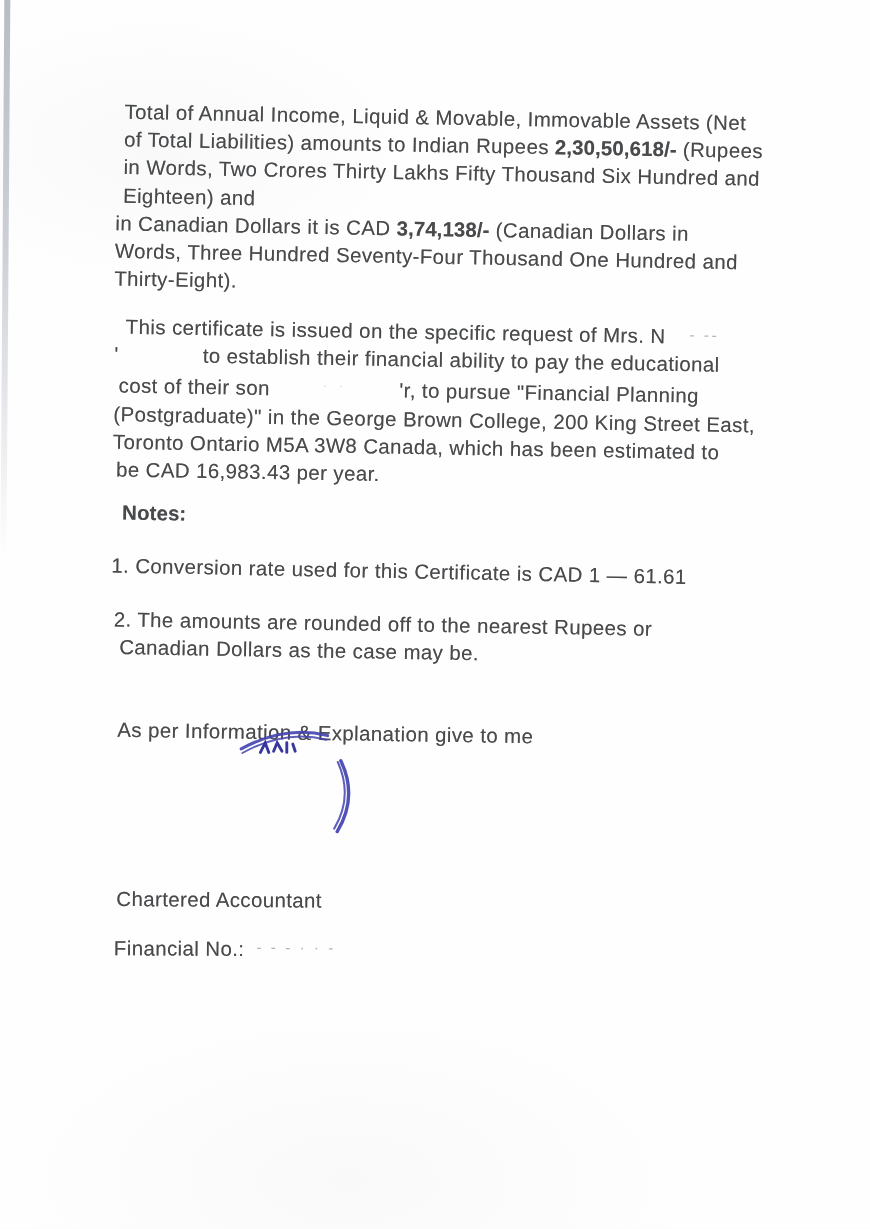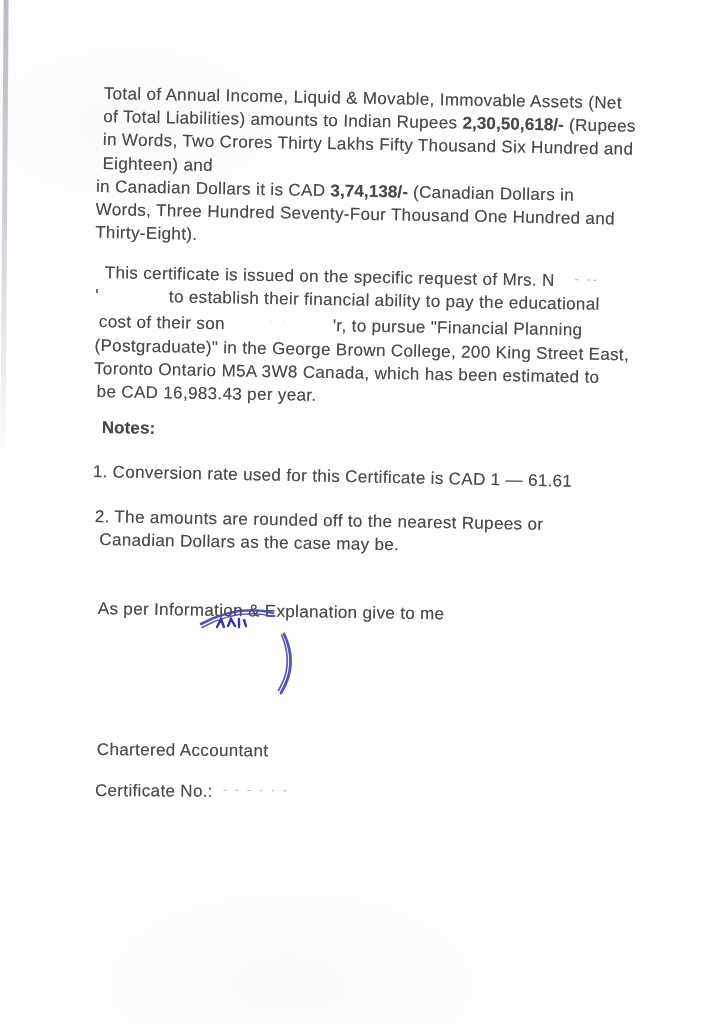--- a/index.html
+++ b/index.html
@@ -93,15 +93,15 @@
 
     <path d="M 27 31 L 31 23 L 34 31 M 38 30 L 41 23 L 45 30 M 49 23 L 49 31 M 54 24 L 56 30" fill="none" stroke-width="2.4" stroke-linecap="round" opacity="0.95" stroke="#2d2c99"></path>
 
     <path d="M 94 38 Q 108.5 68 91 97" fill="none" stroke-width="2.8" stroke-linecap="round" opacity="0.92" stroke="#4342b0"></path>
     <path d="M 91.5 39 Q 104.5 68 88.5 94.5" fill="none" stroke-width="1.7" stroke-linecap="round" opacity="0.85" stroke="#4342b0"></path>
   </svg>
 
   <div class="block rot045" style="left:97px;top:738px;">Chartered Accountant</div>
 
   <div class="block rot035" style="left:95px;top:777px;">
-    <span>Certificate No.:</span><span class="faint" style="margin-left:10px;">- - -  · · -</span>
+    <span>Financial No.:</span><span class="faint" style="margin-left:10px;">- - -  · · -</span>
   </div>
 </div>
 
 </body></html>

